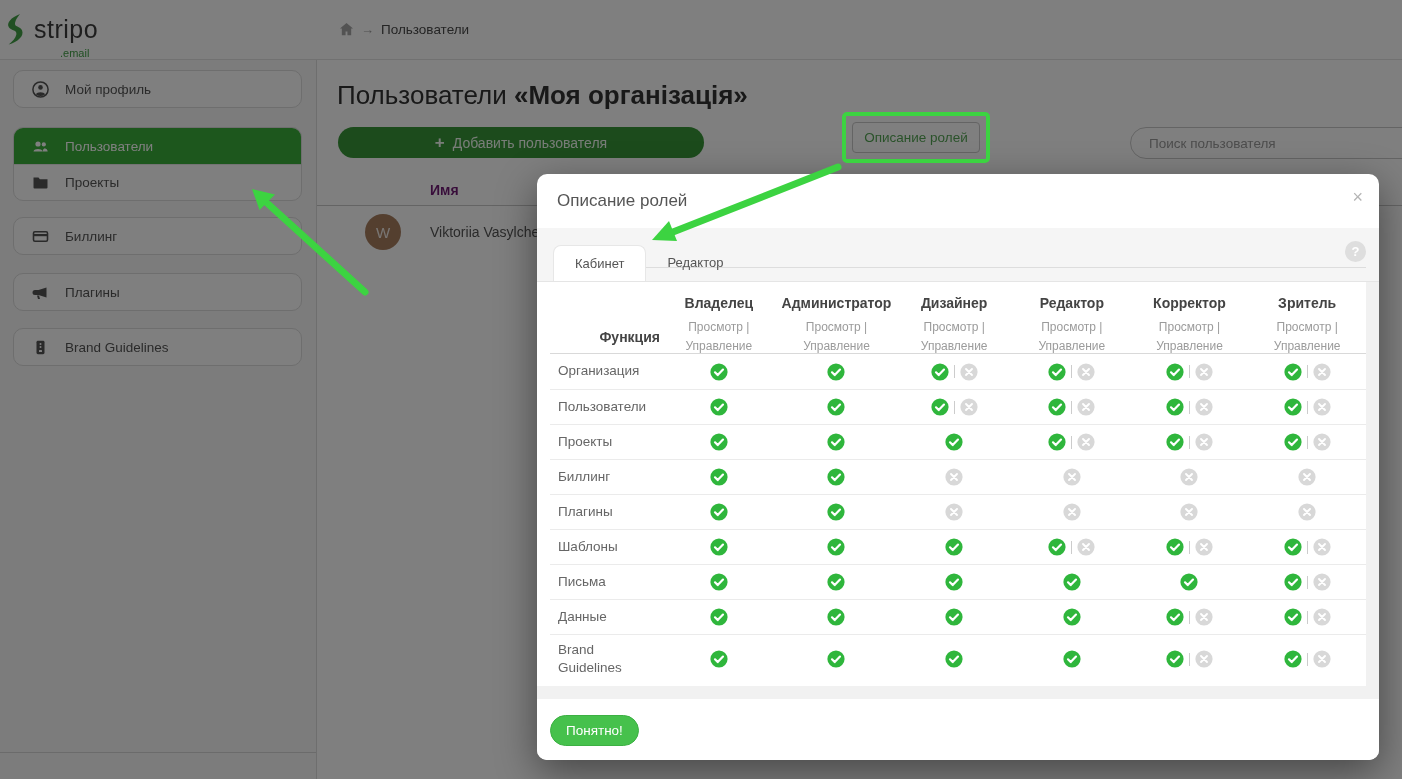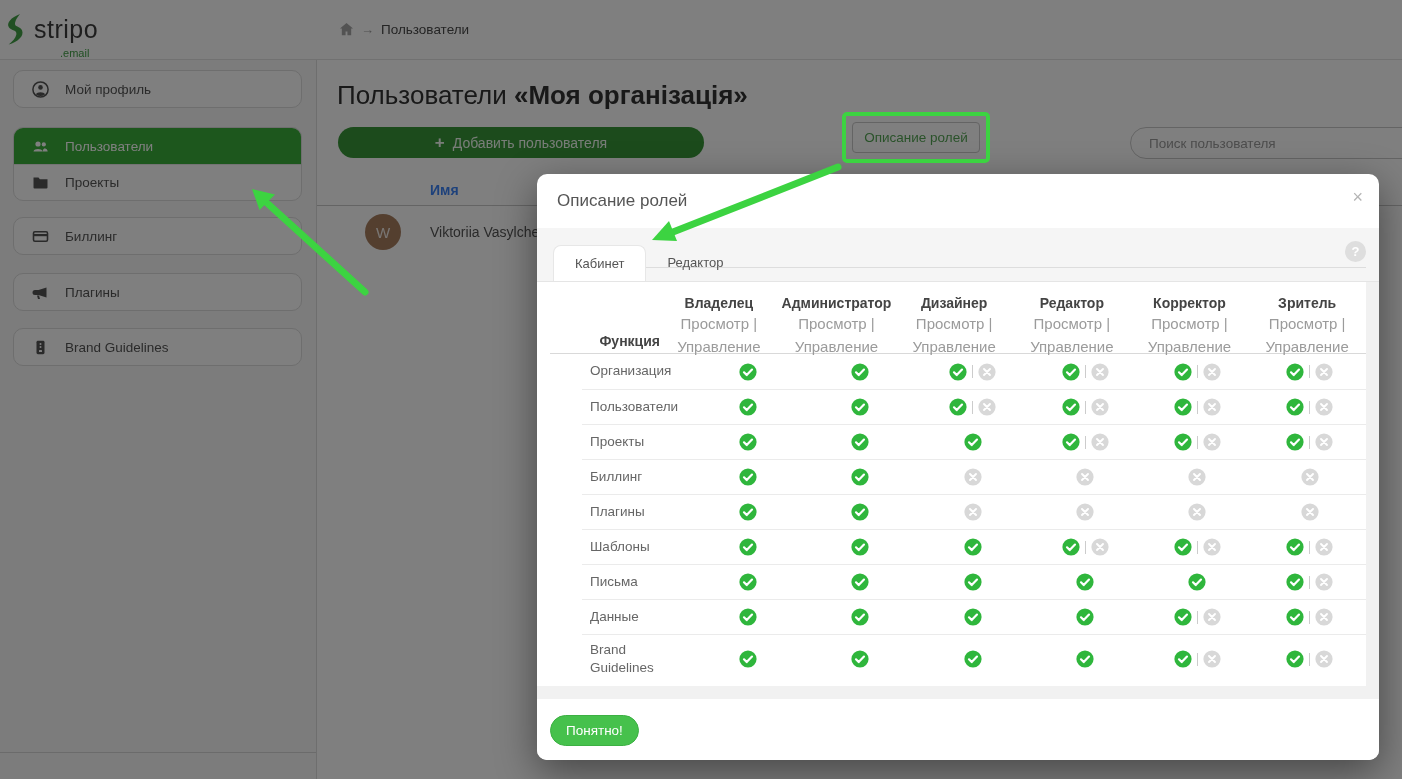--- a/index.html
+++ b/index.html
@@ -27,21 +27,21 @@
   .sb-divider { position:absolute; left:0; bottom:26px; width:100%; height:1px; background:#d6d6d6; }
 
   .main { position:absolute; left:317px; top:60px; width:1085px; height:719px; background:#fff; }
   .page-title { position:absolute; left:20px; top:20px; font-size:26px; color:#333; font-weight:400; }
   .page-title b { font-weight:700; }
   .btn-add { position:absolute; left:21px; top:67px; width:366px; height:31px; border-radius:16px; background:#389738; color:#f2faf2; font-size:14px; border:none; display:flex; align-items:center; justify-content:center; gap:8px; cursor:pointer; }
   .btn-add .plus { font-size:17px; font-weight:700; }
   .btn-roles { position:absolute; left:535px; top:62px; width:128px; height:31px; background:#fff; border:1px solid #c8c8c8; border-radius:4px; color:#55a555; font-size:13.5px; cursor:pointer; }
   .search-input { position:absolute; left:813px; top:67px; width:300px; height:32px; border:1px solid #c9c9c9; border-radius:16px; padding:0 18px; font-size:13.5px; color:#444; background:#fff; outline:none; }
   .search-input::placeholder { color:#9a9a9a; }
-  .utable-head { position:absolute; left:113px; top:122px; font-size:14px; font-weight:700; color:#3b82f6; }
+  .utable-head { position:absolute; left:113px; top:122px; font-size:14px; font-weight:700; color:#701a75; }
   .utable-line { position:absolute; left:0; top:145px; width:1085px; height:1px; background:#c9c9c9; }
   .avatar { position:absolute; left:48px; top:154px; width:36px; height:36px; border-radius:50%; background:#a87e5f; color:rgba(255,255,255,.85); display:flex; align-items:center; justify-content:center; font-size:15px; }
   .uname { position:absolute; left:113px; top:164px; font-size:14px; color:#555; }
 
   
   .overlay { position:absolute; inset:0; background:rgba(0,0,0,.5); z-index:10; }
 
   
   .modal { position:absolute; left:537px; top:174px; width:842px; height:586px; background:#fff; border-radius:10px; z-index:20; box-shadow:0 12px 40px rgba(0,0,0,.45); display:flex; flex-direction:column; }
   .modal-header { height:54px; padding:17px 20px 0 20px; font-size:17px; color:#555; position:relative; }
@@ -52,22 +52,22 @@
   .tab.active { background:#fff; border:1px solid #e7e7e7; border-bottom:none; border-radius:8px 8px 0 0; }
   .help-circle { position:absolute; right:13px; top:13px; width:21px; height:21px; border-radius:50%; background:#dedede; color:#fff; font-size:13px; font-weight:700; display:flex; align-items:center; justify-content:center; cursor:pointer; }
   .modal-body { flex:1; position:relative; background:#fff; padding:0 0 0 13px; }
   .scroll-track-v { position:absolute; right:0; top:0; bottom:14px; width:13px; background:#f1f1f1; }
   .scroll-track-h { position:absolute; left:0; right:0; bottom:1px; height:13px; background:#f1f1f1; }
   .roles-table { margin-right:13px; }
   .roles-head { display:grid; grid-template-columns:110px repeat(6,1fr); height:72px; border-bottom:1px solid #d9d9d9; }
   .func-head { align-self:end; padding:0 0 10px 8px; font-size:14px; font-weight:700; color:#444;text-align:right; }
   .role-head { text-align:center; padding-top:13px; }
   .role-name { font-size:14px; font-weight:700; color:#444; }
-  .role-sub { font-size:15px; color:#9b9b9b; line-height:1.55; margin-top:1px; }
-  .perm-row { display:grid; grid-template-columns:110px repeat(6,1fr); min-height:35px; align-items:center;margin-left:32px; }
+  .role-sub { font-size:12px; color:#9b9b9b; line-height:1.55; margin-top:7px; }
+  .perm-row { display:grid; grid-template-columns:110px repeat(6,1fr); min-height:35px; align-items:center; }
   .perm-row + .perm-row { border-top:1px solid #ebebeb; }
   .perm-label { font-size:13.5px; color:#666; padding:6px 12px 6px 8px; line-height:1.35; }
   .perm-cell { display:flex; align-items:center; justify-content:center; gap:5px; }
   .pbar { width:1px; height:13px; background:#ccc; }
   .picon { width:18px; height:18px; display:block; }
   .modal-footer { height:60px; background:#fff; border-radius:0 0 10px 10px; display:flex; align-items:center; padding-left:13px; }
   .btn-ok { height:31px; padding:0 15px; border-radius:16px; background:#46c14c; border:1px solid #3cb043; color:#fff; font-size:13.5px; cursor:pointer; }
 
   
   .anno { position:absolute; z-index:30; pointer-events:none; }

